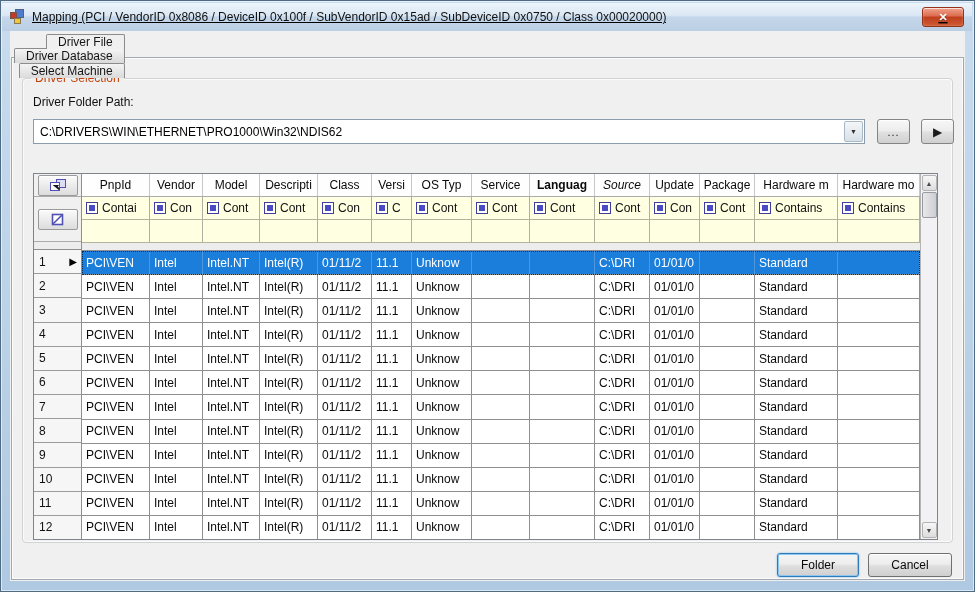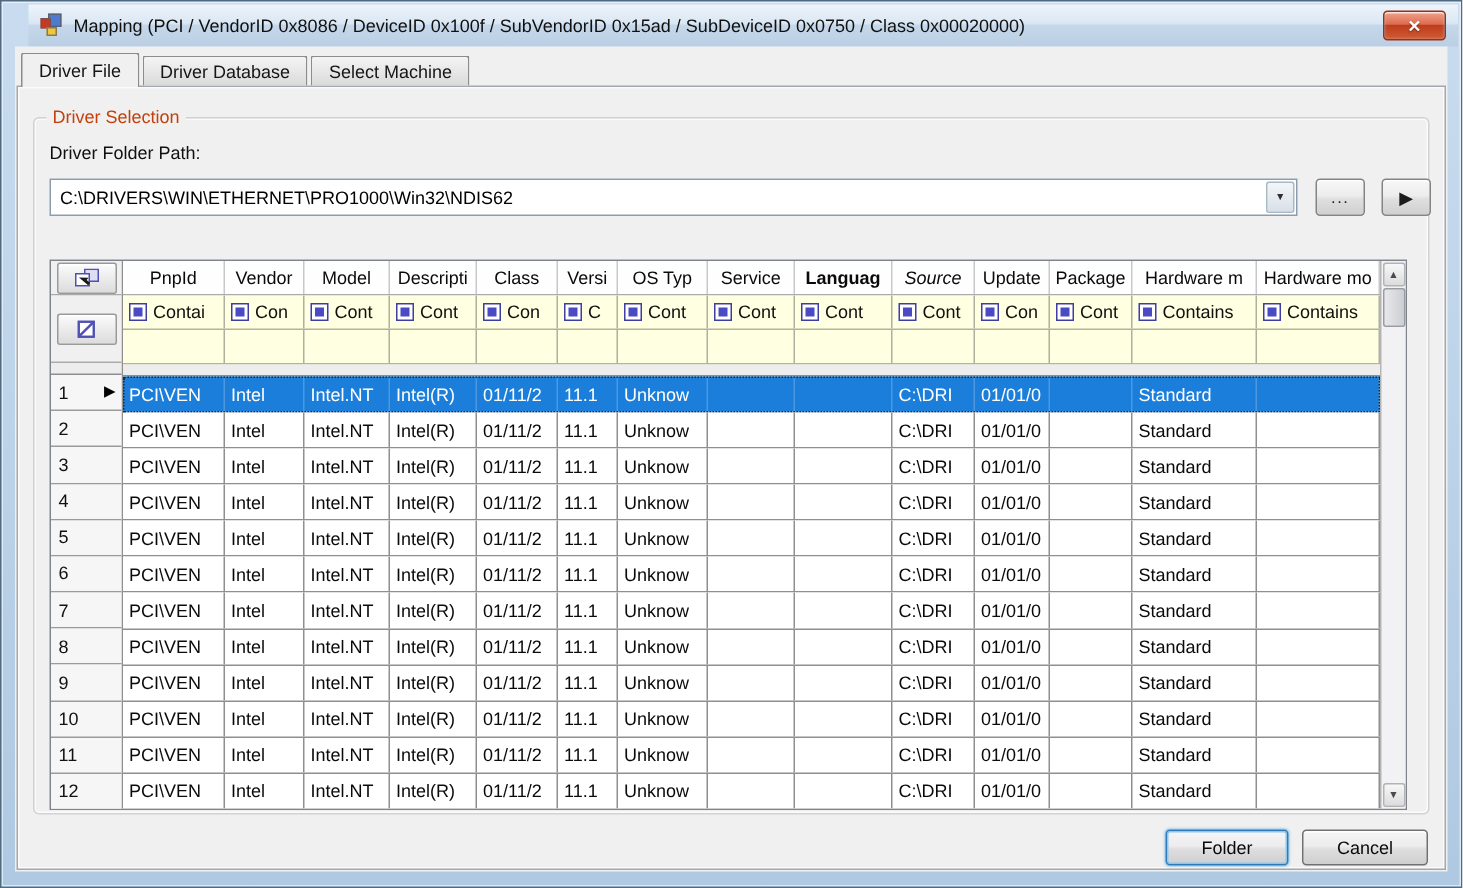--- a/index.html
+++ b/index.html
@@ -4,38 +4,38 @@
 <style>
   html,body{margin:0;padding:0;}
   body{
     width:975px;height:592px;position:relative;overflow:hidden;
     font-family:"Liberation Sans",sans-serif;background:#fff;
     -webkit-font-smoothing:antialiased;
   }
   .window{position:absolute;inset:0;border:1px solid #4F6B84;
     background:linear-gradient(180deg,#C9DCEF,#AFC9E2);
     box-shadow:inset 0 0 0 1px rgba(255,255,255,.55);box-sizing:border-box;}
-  .titlebar{position:absolute;left:18px;top:2px;right:2px;height:28px;
+  .titlebar{position:absolute;left:1px;top:2px;right:2px;height:28px;
     display:flex;align-items:center;gap:6px;padding:0 8px;box-sizing:border-box;
-    background:linear-gradient(180deg,#EDF4FB 0%,#DAE7F3 45%,#C5D7EA 50%,#BBCFE4 100%);}
+    background:linear-gradient(180deg,#EDF4FB 0%,#DAE7F3 45%,#C5D7EA 50%,#BBCFE4 100%);text-decoration:underline;}
   .app-icon{width:16px;height:16px;position:relative;flex:0 0 16px;}
   .app-icon .sq{position:absolute;border:1px solid rgba(90,90,90,.7);box-sizing:border-box;}
   .app-icon .sq.red{left:0;top:3px;width:7px;height:7px;background:#C33B25;}
   .app-icon .sq.blue{left:5px;top:0;width:9px;height:9px;background:#4E7BD0;}
   .app-icon .sq.yellow{left:4px;top:9px;width:7px;height:6px;background:#EFC63E;}
   .title-text{font-size:12px;color:#101010;white-space:nowrap;overflow:hidden;}
   .close-btn{margin-left:auto;width:40px;height:18px;border-radius:3px;cursor:default;
     border:1px solid #93321C;color:#fff;font-size:11px;font-weight:bold;
     display:flex;align-items:center;justify-content:center;
     background:linear-gradient(180deg,#F0A28D 0%,#DC6C4E 45%,#BF3D1E 50%,#CE5B33 100%);
     box-shadow:inset 0 1px 0 rgba(255,255,255,.65), inset 0 0 2px rgba(255,255,255,.4);
     text-shadow:0 1px 1px rgba(0,0,0,.45);}
   .client{position:absolute;left:9px;top:30px;right:9px;bottom:10px;background:#F0F0F0;}
 
-  .tabstrip{position:absolute;left:4px;top:3px;height:23px;display:flex;align-items:flex-end;z-index:5;}
+  .tabstrip{position:absolute;left:4px;top:3px;height:23px;display:flex;align-items:flex-end;z-index:5;flex-direction:column;}
   .tab{box-sizing:border-box;height:20px;padding:0 11px;margin-right:2px;display:flex;align-items:center;
     font-size:12px;color:#151515;background:linear-gradient(180deg,#F4F4F4,#DADADA);
     border:1px solid #8C8C8C;border-bottom:none;border-radius:2px 2px 0 0;}
   .tab.active{height:23px;background:#F0F0F0;margin-bottom:-1px;z-index:6;position:relative;}
   .tabpage{position:absolute;left:1px;right:1px;top:26px;bottom:1px;background:#F0F0F0;
     border:1px solid #A3A8AE;box-sizing:border-box;box-shadow:inset 0 0 0 1px rgba(255,255,255,.7);}
 
   .groupbox{position:absolute;left:10px;right:10px;top:20px;bottom:36px;
     border:1px solid #D2D2D2;border-radius:4px;box-shadow:inset 0 0 0 1px #FBFBFB;}
   .groupbox-label{position:absolute;top:-8px;left:8px;background:#F0F0F0;padding:0 4px;

